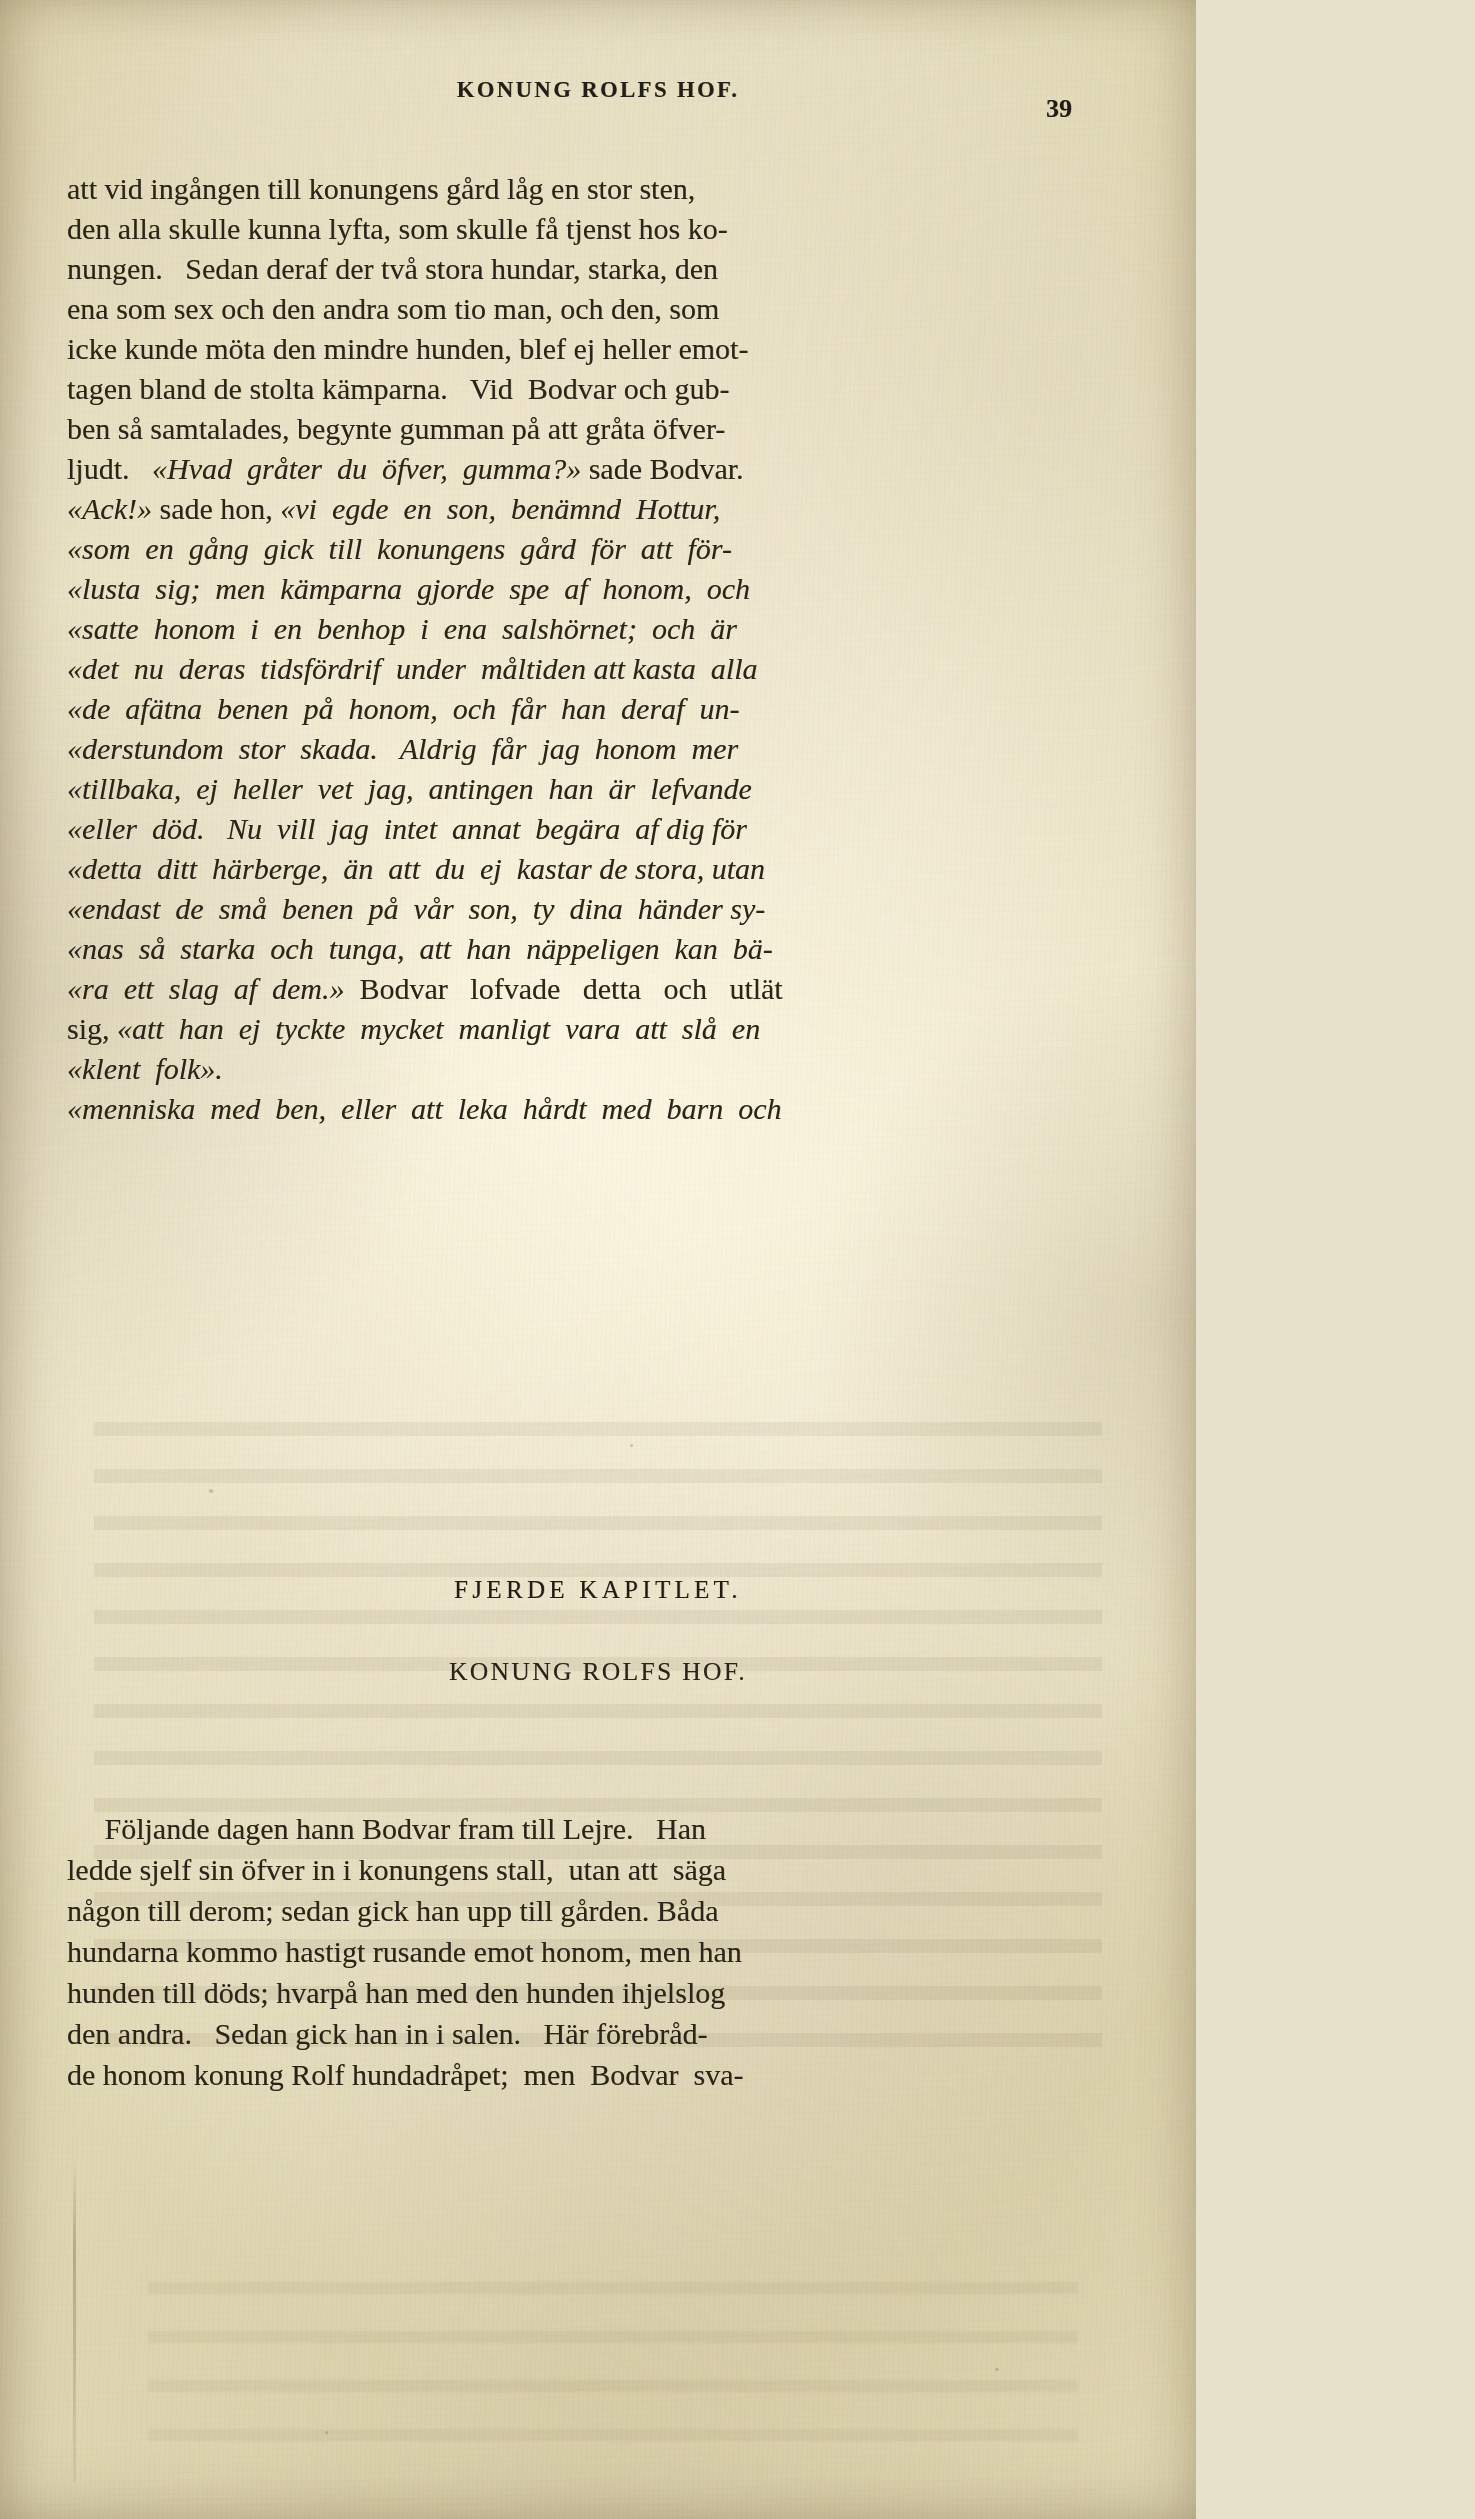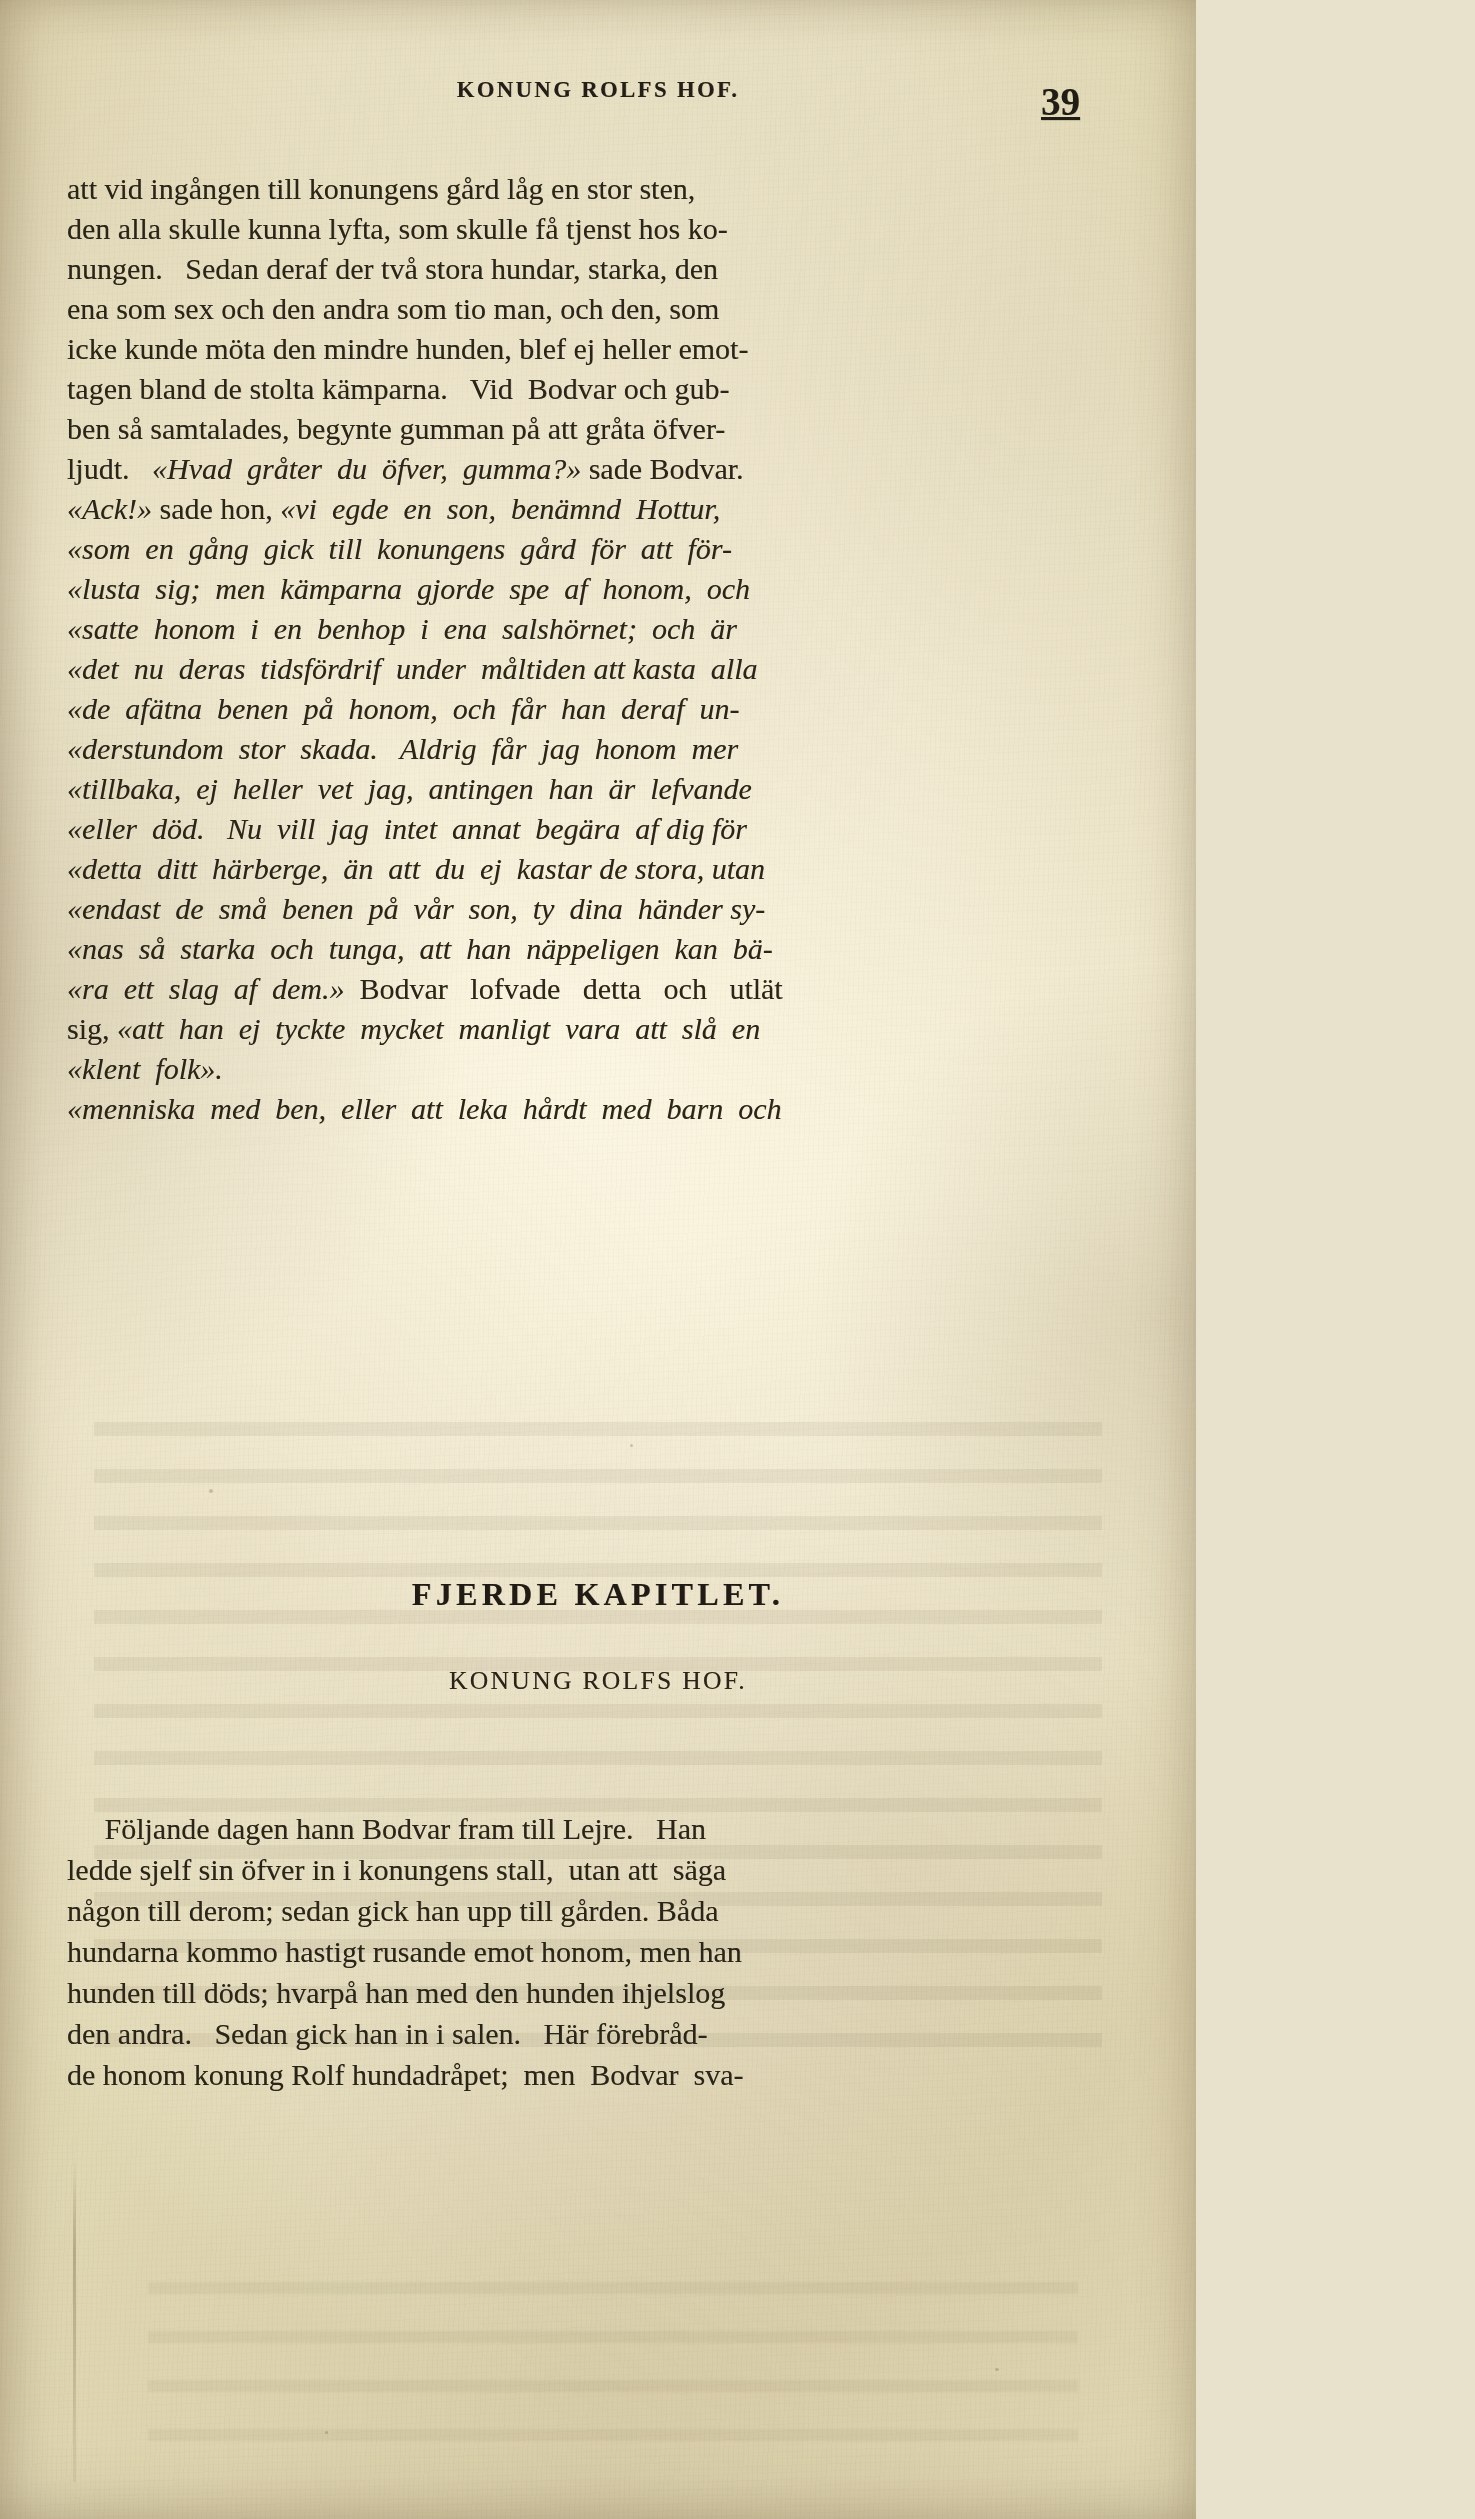--- a/index.html
+++ b/index.html
@@ -93,28 +93,27 @@
   .runhead {
     font-family: "Liberation Serif", serif;
     font-weight: 700;
     font-size: 22.7px;
     letter-spacing: 2.4px;
     color: #231f18;
     text-shadow: 0.4px 0.3px 0 rgba(60,48,30,0.45);
   }
   .folio {
     position: absolute;
-    right: 0;
+    right: 8px;
     bottom: -5.9px;
-    font-size: 39px;
+    font-size: 26px;
     font-weight: 700;
     color: #201c16;
     letter-spacing: 0px;
     text-shadow: 0.5px 0.4px 0 rgba(60,48,30,0.4);
-    text-decoration: underline;
   }
 
   .body-block {
     position: absolute;
     left: 67px;
     right: 67px;
     top: 169px;
   }
   .jrow {
     display: flex;
@@ -131,22 +130,22 @@
   .jrow .seg.r { font-style: normal; }
 
   
   .chapter {
     position: absolute;
     left: 67px; right: 67px;
     top: 1576px;
     text-align: center;
   }
   .chapter .num {
-    font-weight: 700;
-    font-size: 32px;
+    font-weight: 400;
+    font-size: 25px;
     letter-spacing: 4.3px;
     color: #201c15;
     text-shadow: 0.5px 0.4px 0 rgba(60,48,30,0.45);
   }
   .chapter .sub {
     margin-top: 53px;
     font-size: 25.6px;
     letter-spacing: 2.3px;
     color: #2a2418;
     text-shadow: 0.3px 0.3px 0 rgba(60,48,30,0.4);

